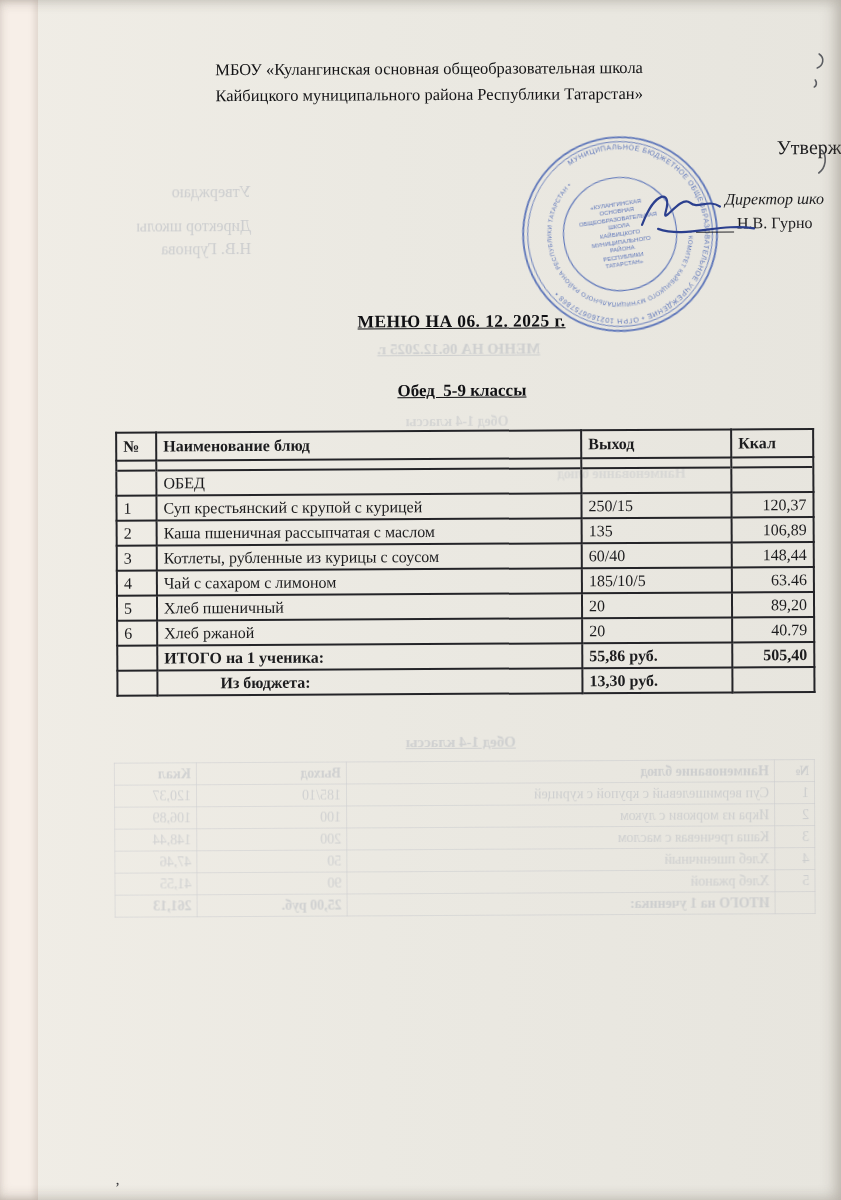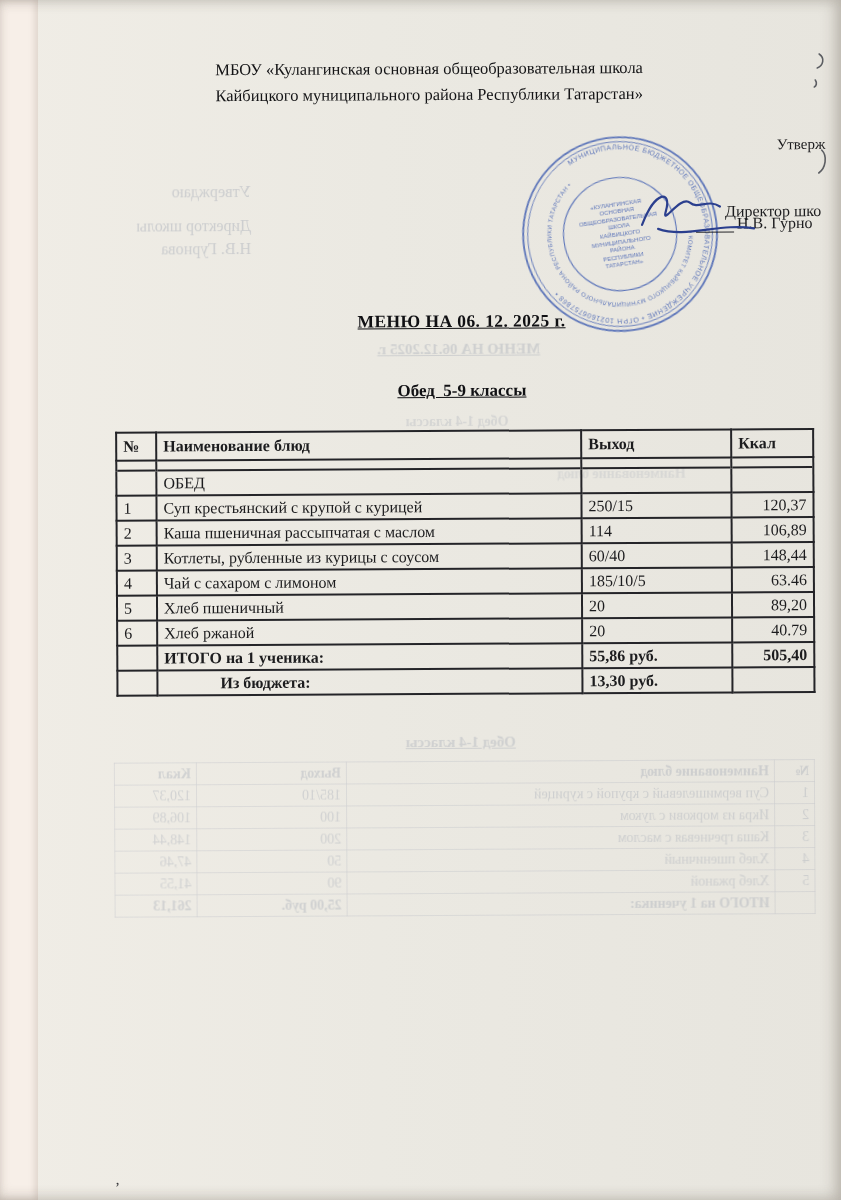--- a/index.html
+++ b/index.html
@@ -11,22 +11,22 @@
   }
   .scan::after{
     content:""; position:absolute; inset:0; pointer-events:none;
     box-shadow: inset -7px 0 14px rgba(110,100,90,.28), inset 0 -5px 12px rgba(110,100,90,.10), inset 0 4px 10px rgba(120,110,100,.08);
   }
   .abs { position:absolute; }
   .scanner-strip { left:0; top:0; width:38px; height:1200px; background:#f7efe8; box-shadow: inset -3px 0 6px rgba(150,130,120,.25); }
   .tilt { left:38px; top:0; width:803px; height:1200px; transform:rotate(-0.3deg); transform-origin:400px 600px; }
 
   .header-block { left:180px; top:56px; width:575px; font-size:16.5px; line-height:1.6; color:#141416; }
-  .approve { left:741px; top:138px; font-size:15px; white-space:nowrap; }
-  .director { left:689px; top:204px; font-size:16px; white-space:nowrap; }
+  .approve { left:741px; top:138px; font-size:20px; white-space:nowrap; }
+  .director { left:689px; top:192px; font-size:16px; white-space:nowrap;font-style:italic; }
   .sig-line { left:660px; top:233px; width:38px; border-bottom:1.5px solid #26262a; }
   .dir-name { left:701px; top:216px; font-size:16px; white-space:nowrap;text-align:center; }
 
   .doc-title { left:45px; top:311px; width:760px; text-align:center; font-size:17.5px; font-weight:bold; text-decoration:underline; letter-spacing:.4px; color:#101013; }
   .doc-subtitle { left:45px; top:381px; width:760px; text-align:center; font-size:17px; font-weight:bold; text-decoration:underline; white-space:pre; color:#101013; }
 
   table.menu { left:78px; top:430px; position:absolute; width:697px; border-collapse:collapse; table-layout:fixed; background:transparent; }
   table.menu td, table.menu th { border:2px solid #242428; font-size:16px; padding:2px 6px; vertical-align:middle; overflow:hidden; white-space:nowrap; }
   table.menu th { text-align:left; font-weight:bold; height:28px; }
   table.menu td { height:25px; }
@@ -218,21 +218,21 @@
       </tr>
       <tr>
         <td class="num-cell">1</td>
         <td class="name-cell">Суп крестьянский с крупой с курицей</td>
         <td>250/15</td>
         <td class="kcal-cell">120,37</td>
       </tr>
       <tr>
         <td class="num-cell">2</td>
         <td class="name-cell">Каша пшеничная рассыпчатая с маслом</td>
-        <td>114</td>
+        <td>135</td>
         <td class="kcal-cell">106,89</td>
       </tr>
       <tr>
         <td class="num-cell">3</td>
         <td class="name-cell">Котлеты, рубленные из курицы с соусом</td>
         <td>60/40</td>
         <td class="kcal-cell">148,44</td>
       </tr>
       <tr>
         <td class="num-cell">4</td>

